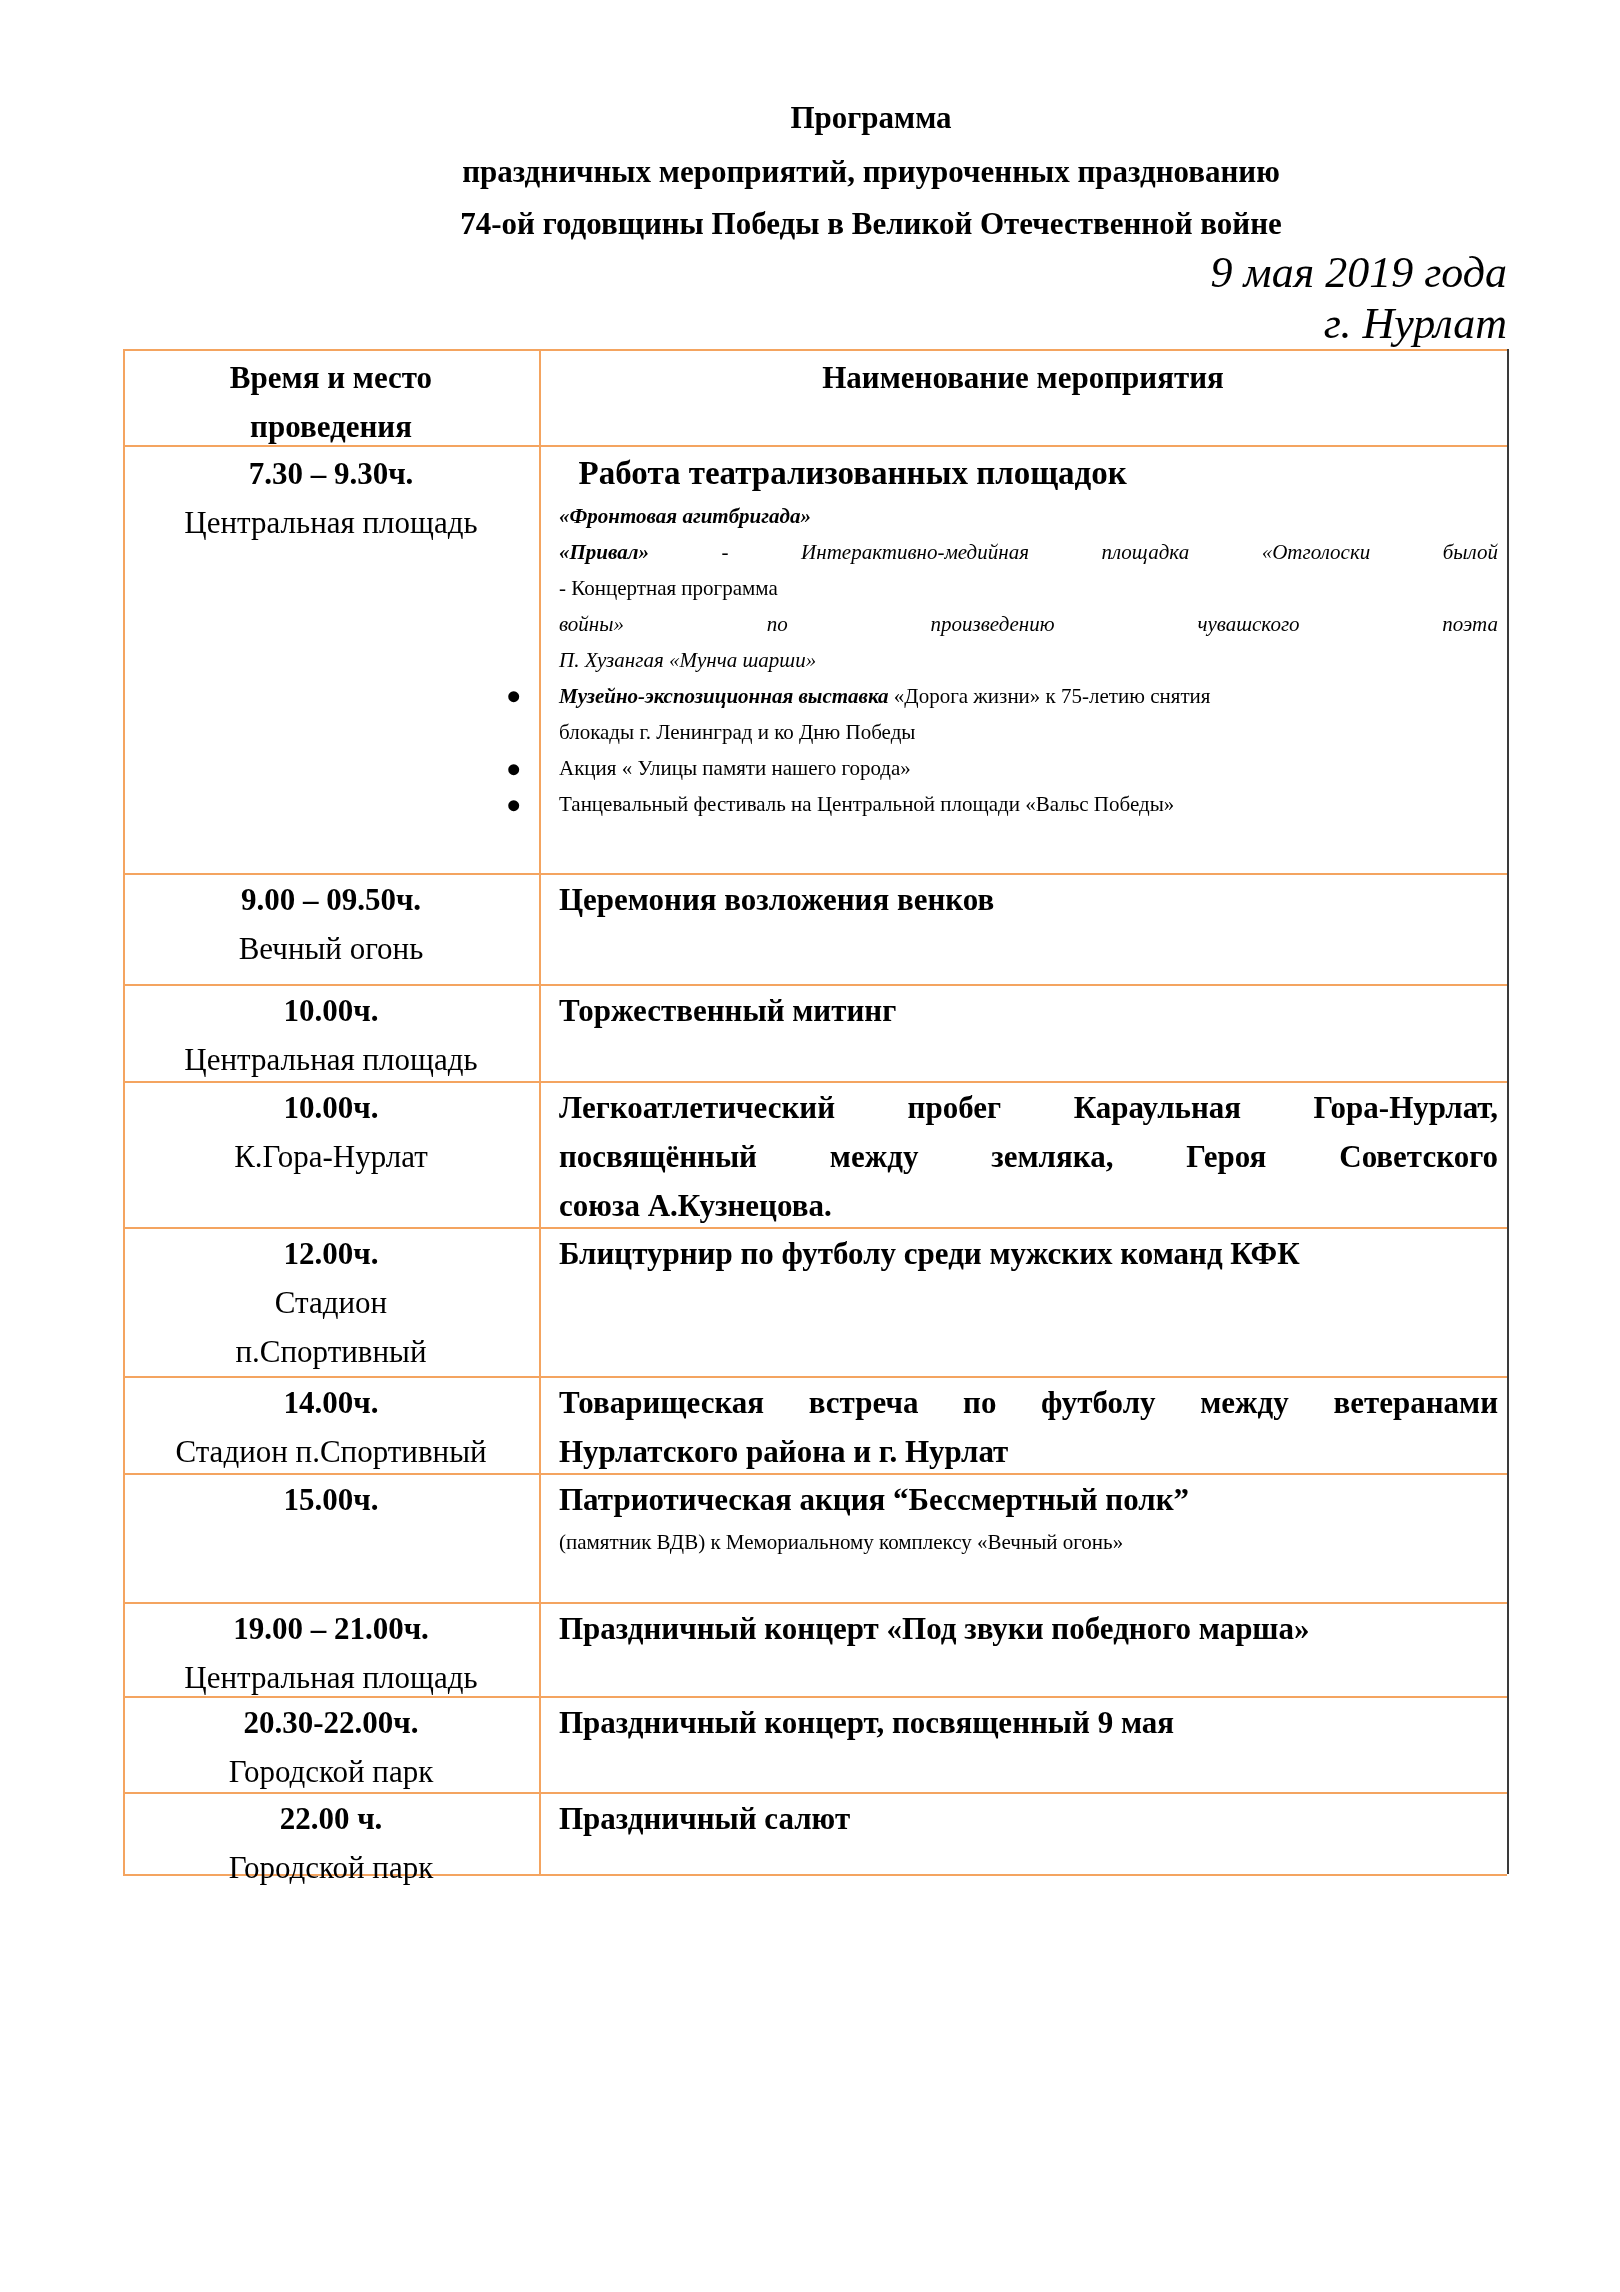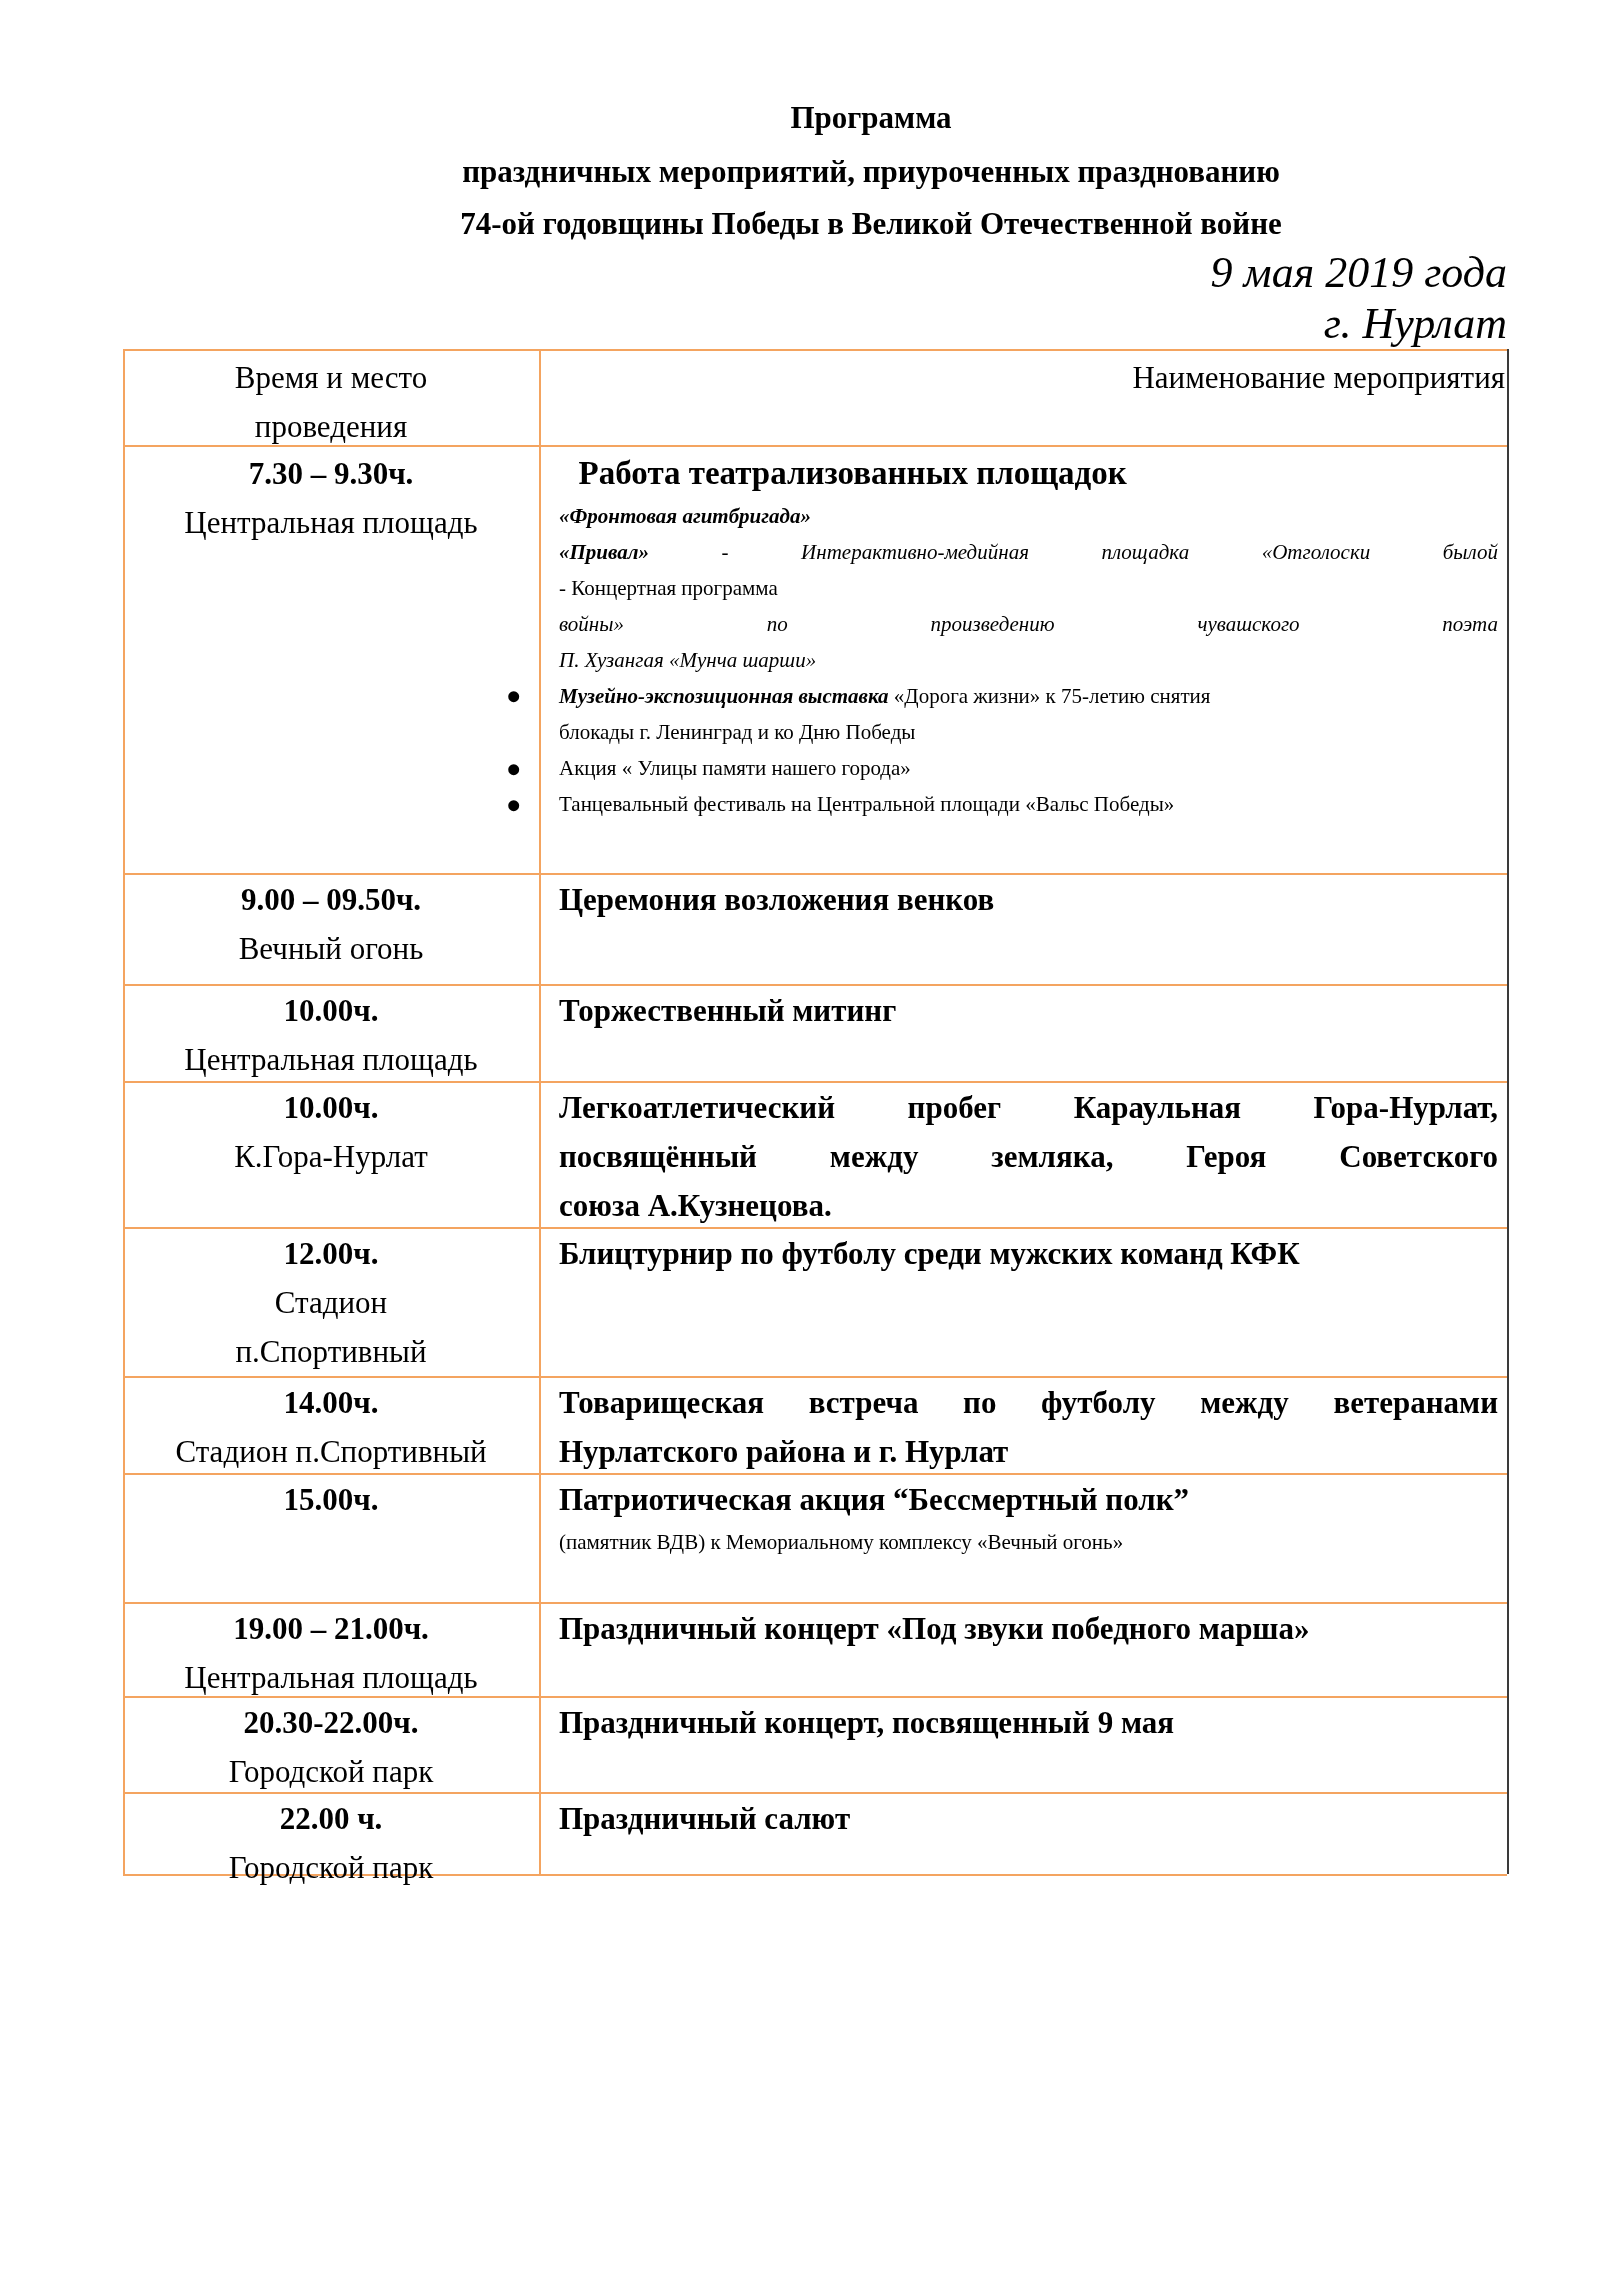--- a/index.html
+++ b/index.html
@@ -12,21 +12,21 @@
   .meta { position: absolute; right: 113px; font-style: italic; font-size: 44px; line-height: 39px; text-align: right; }
   .m1 { top: 253px; }
   .m2 { top: 304px; }
   .hline { position: absolute; left: 123px; width: 1384px; height: 0; border-top: 2px solid #f4a460; }
   .vline { position: absolute; width: 0; border-left: 2px solid #f4a460; top: 349px; height: 1525px; }
   .vright { position: absolute; left: 1507px; top: 349px; height: 1525px; width: 0; border-left: 2px solid #3a3a3a; }
 
   .cell-l { position: absolute; left: 125px; width: 412px; text-align: center; font-size: 31px; line-height: 49px; }
   .cell-r { position: absolute; left: 559px; width: 939px; font-size: 31px; line-height: 49px; }
   .b { font-weight: bold; }
-  .hdr { font-weight: normal; }
+  .hdr { font-weight: bold; }
   .small { font-size: 21px; line-height: 36px; }
   .just { text-align: justify; text-align-last: justify; }
   .bullet { position: absolute; left: 506px; font-size: 25.5px; line-height: 36px; }
 </style>
 </head>
 <body>
 
 <div class="title t1">Программа</div>
 <div class="title t2">праздничных мероприятий, приуроченных празднованию</div>
 <div class="title t3">74-ой годовщины  Победы в Великой Отечественной войне</div>
@@ -47,21 +47,21 @@
   <div class="hline" style="top:1792px"></div>
   <div class="hline" style="top:1874px"></div>
   <div class="vline" style="left:123px"></div>
   <div class="vline" style="left:539px"></div>
   <div class="vright"></div>
 
   <div class="cell-l hdr" style="top:353px">
     <div>Время и место</div>
     <div>проведения</div>
   </div>
-  <div class="cell-r hdr" style="top:353px; left:541px; width:964px; text-align:right;">Наименование мероприятия</div>
+  <div class="cell-r hdr" style="top:353px; left:541px; width:964px; text-align:center;">Наименование мероприятия</div>
 
   <div class="cell-l" style="top:449px">
     <div class="b">7.30 – 9.30ч.</div>
     <div>Центральная площадь</div>
   </div>
   <div class="cell-r" style="top:449px">
     <div class="b" style="padding-left:19.6px; font-size:33px;">Работа театрализованных площадок</div>
     <div class="small b" style="font-style:italic">«Фронтовая агитбригада»</div>
     <div class="small just" style="font-style:italic"><span class="b">«Привал»</span> <span>-  Интерактивно-медийная площадка  «Отголоски  былой</span></div>
     <div class="small">- Концертная программа</div>

